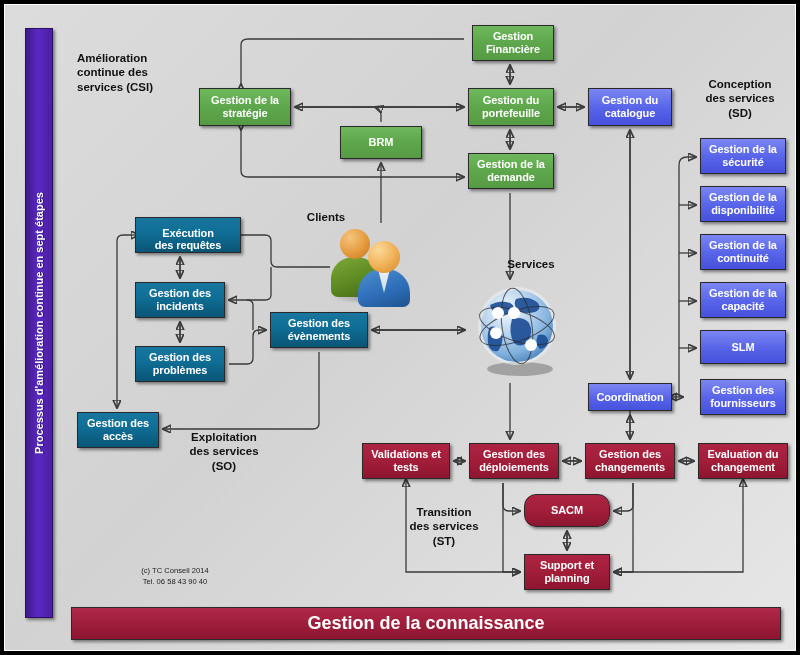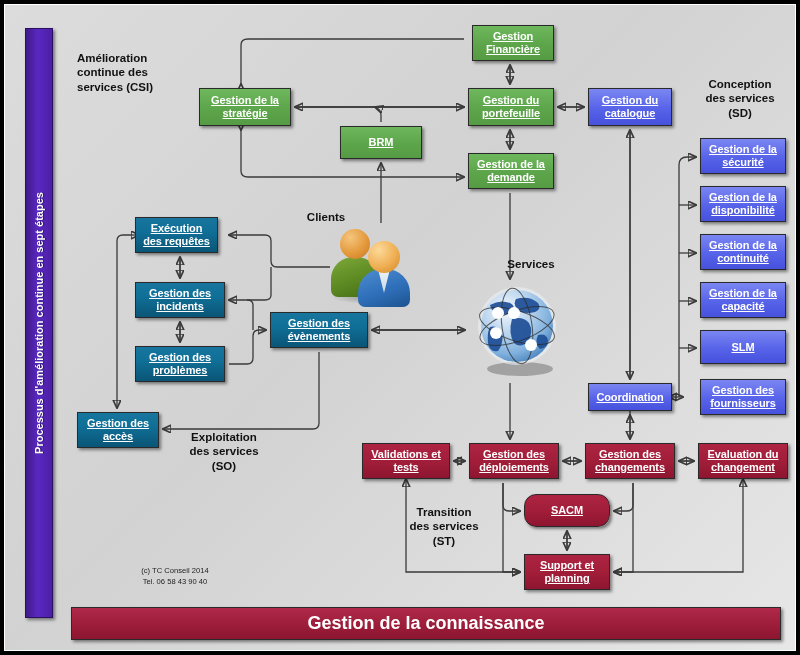--- a/index.html
+++ b/index.html
@@ -11,21 +11,21 @@
          background:linear-gradient(135deg,#dcdcdc 0%,#d2d2d2 45%,#e7e7e7 100%);
          border:1px solid #fff;box-sizing:border-box;overflow:hidden;}
 
   
   .node{position:absolute;box-sizing:border-box;
         display:flex;align-items:center;justify-content:center;text-align:center;
         color:#fff;font-weight:bold;font-size:11px;line-height:1.15;
         border:1px solid #2a2a2a;
         box-shadow:2px 2px 3px rgba(0,0,0,.45);
         z-index:6;letter-spacing:-.1px;}
-  .node span{display:block;padding:0 2px;text-decoration:underline;}
+  .node span{display:block;padding:0 2px;}
 
   .ss{background:linear-gradient(180deg,#6fb75c 0%,#5da54b 55%,#559b44 100%);}
   .sd{background:linear-gradient(180deg,#7b86f2 0%,#5763e8 55%,#4651dd 100%);}
   .so{background:linear-gradient(180deg,#18769e 0%,#106f97 40%,#0a5576 100%);}
   .st{background:linear-gradient(180deg,#ad2442 0%,#a01d38 55%,#8d1530 100%);}
 
   
   #csi-bar{position:absolute;left:20px;top:23px;width:26px;height:588px;
            background:linear-gradient(90deg,#3f1a87 0%,#5a28c2 45%,#4b1fa4 100%);
            border:1px solid #2a1060;box-shadow:2px 2px 3px rgba(0,0,0,.45);z-index:6;}
@@ -315,21 +315,21 @@
           <div>
             <span>Gestion des</span>
             <span>fournisseurs</span>
           </div>
         </div>
         <div class="node sd" style="left: 583px; top: 378px; width: 84px; height: 28px;">
           <div>
             <span>Coordination</span>
           </div>
         </div>
-        <div class="node so" style="left: 130px; top: 212px; width: 83px; height: 36px;">
+        <div class="node so" style="left: 130px; top: 212px; width: 106px; height: 36px; align-items: flex-end;">
           <div>
             <span>Exécution</span>
             <span>des requêtes</span>
           </div>
         </div>
         <div class="node so" style="left: 130px; top: 277px; width: 90px; height: 36px;">
           <div>
             <span>Gestion des</span>
             <span>incidents</span>
           </div>

